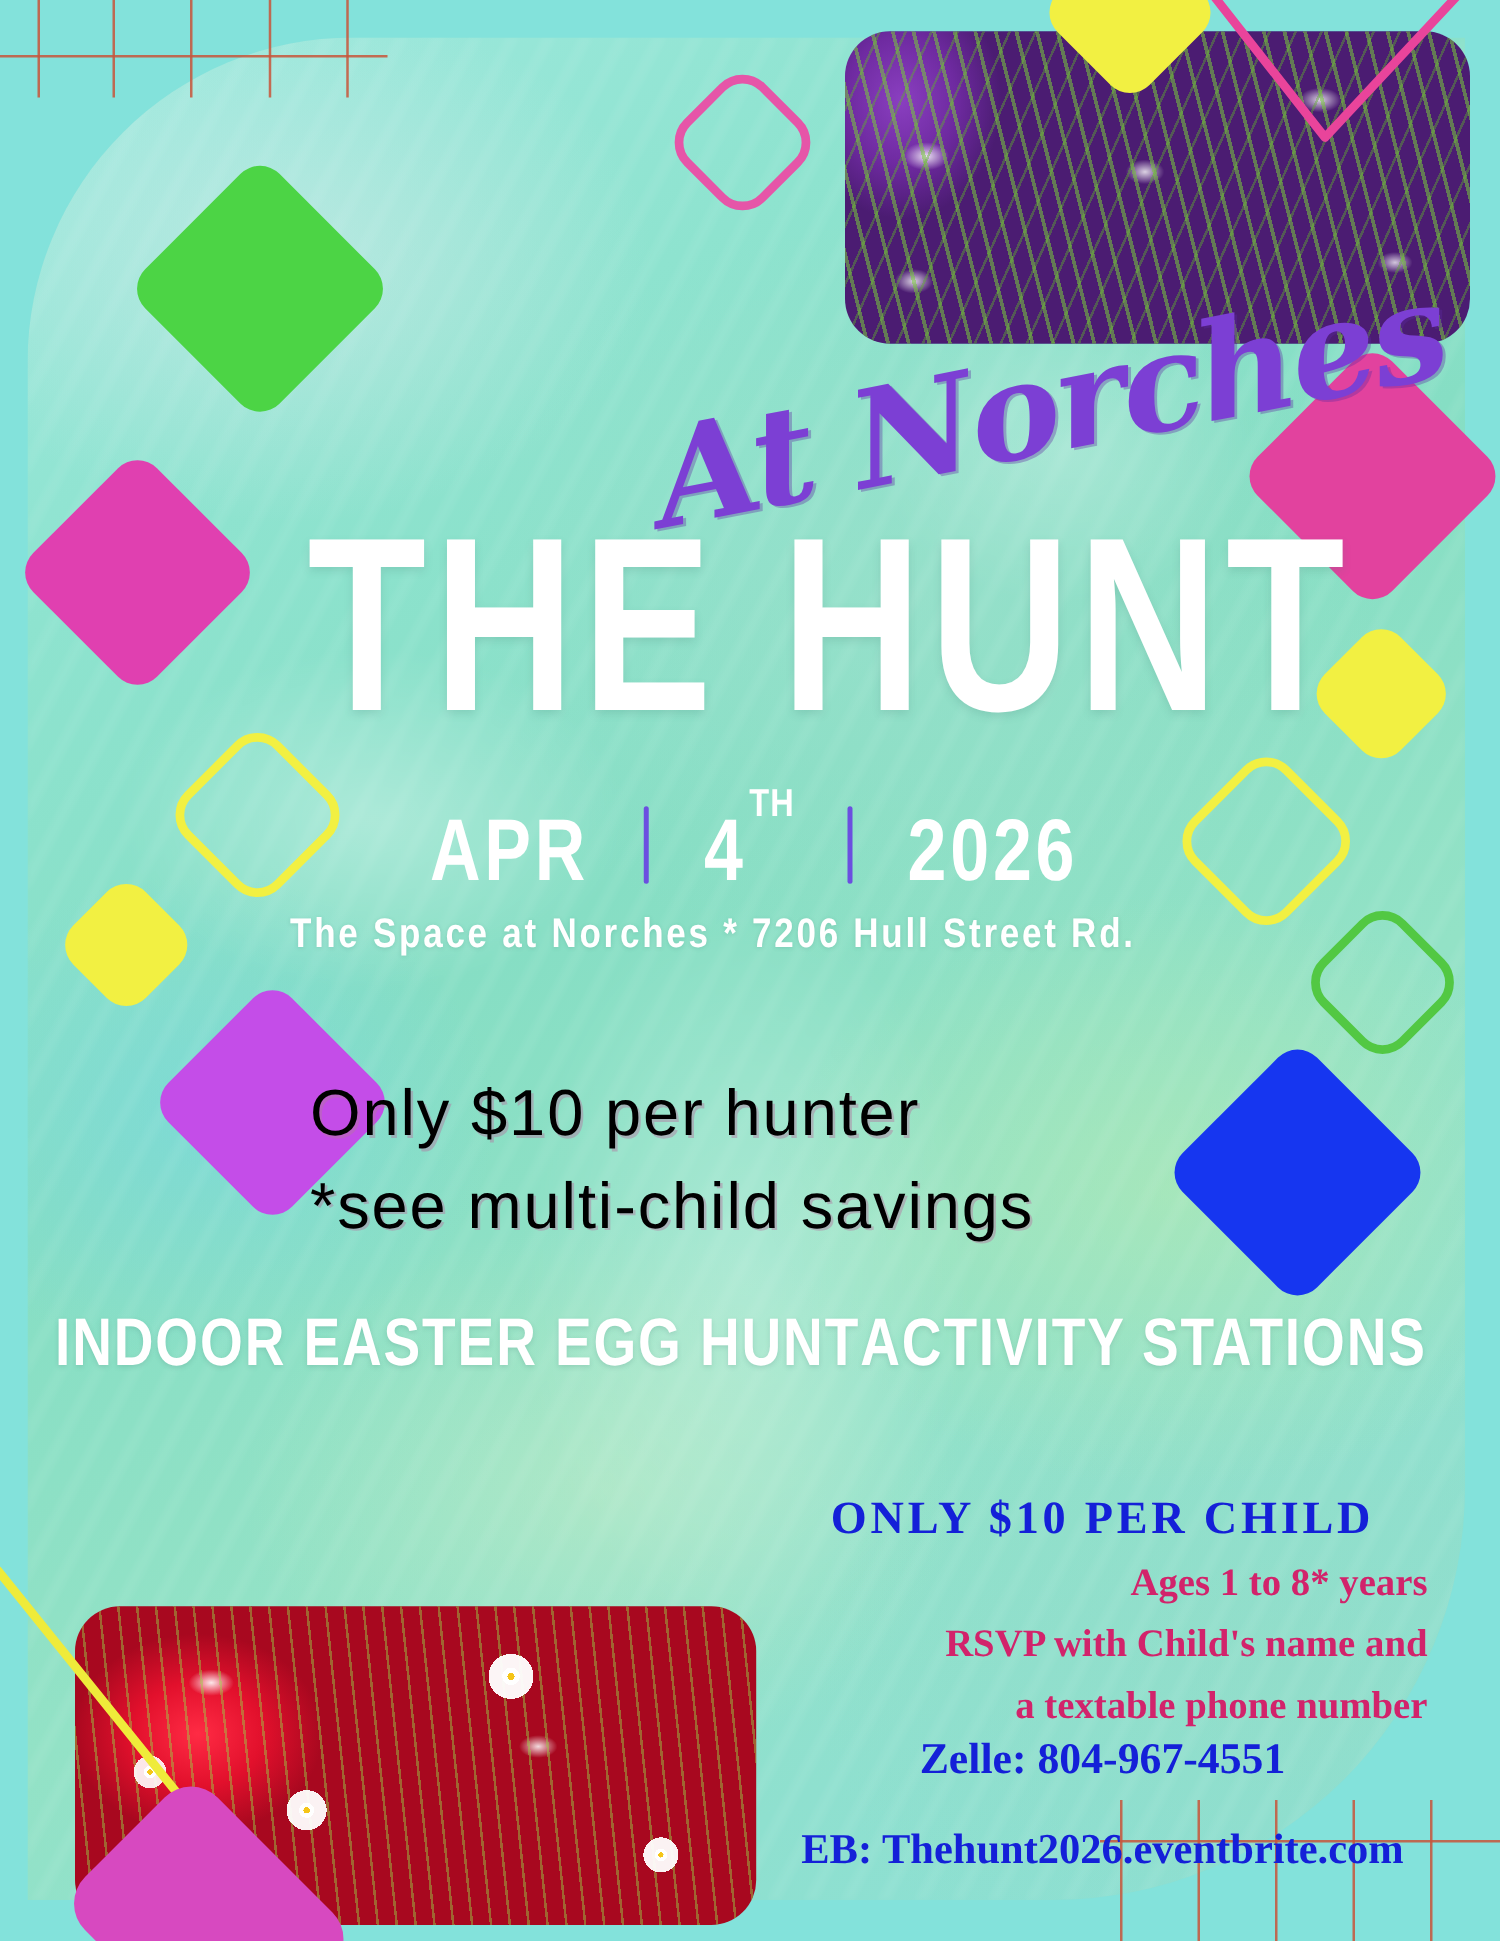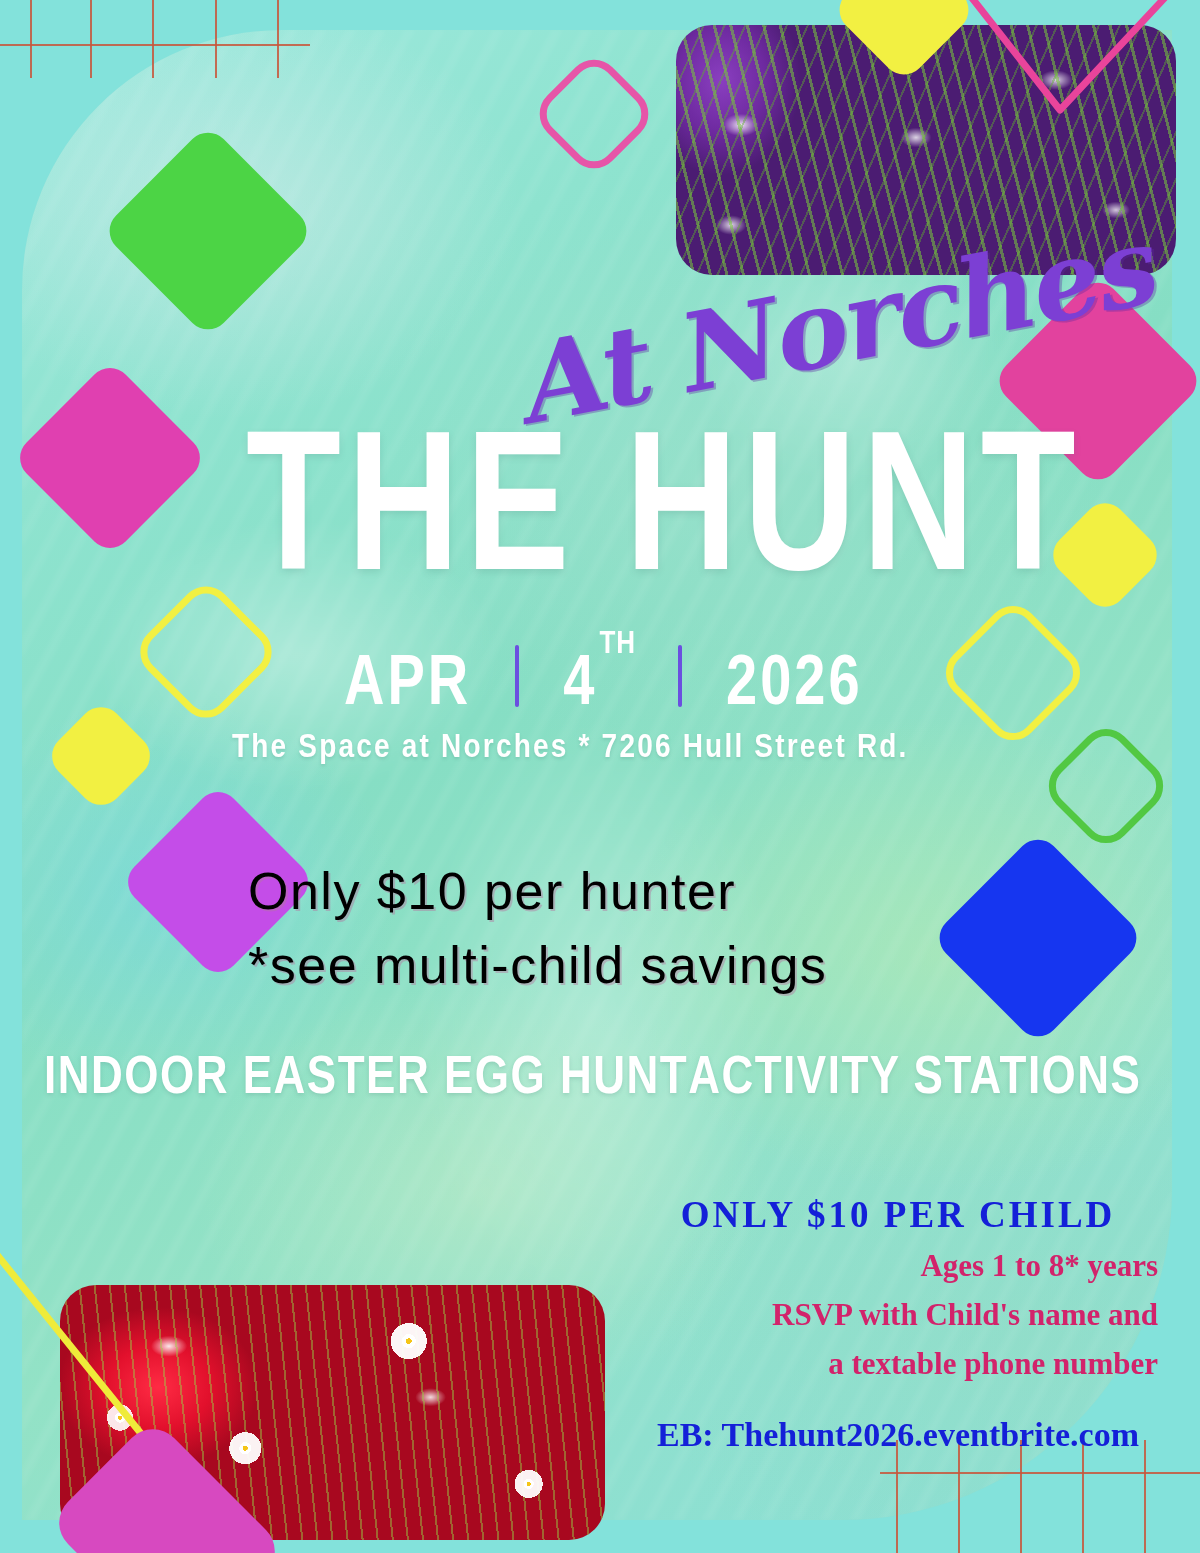--- a/index.html
+++ b/index.html
@@ -253,21 +253,21 @@
     text-shadow:0 1px 4px rgba(60,120,110,.2);
   }
   .feature-sep {
     width:5px; height:62px;
     background:#5B4FD8;
     border-radius:2px;
   }
 
   .contact-block {
     position:absolute;
-    right:42px; top:1192px;
+    right:58px; top:1192px;
     width:520px;
     text-align:center;
     font-family:"Liberation Serif", serif;
   }
   .contact-head {
     font-size:37px;
     font-weight:700;
     color:#1420D8;
     letter-spacing:3px;
     line-height:1.25;
@@ -376,16 +376,17 @@
     <div class="feature-text">INDOOR EASTER EGG HUNT</div>
     <div class="feature-sep"></div>
     <div class="feature-text">ACTIVITY STATIONS</div>
   </div>
 
   <div class="contact-block">
     <div class="contact-head">ONLY $10 PER CHILD</div>
     <div class="contact-sub">Ages 1 to 8* years</div>
     <div class="contact-sub">RSVP with Child's name and</div>
     <div class="contact-sub">a textable phone number</div>
+    <div class="contact-pay">Zelle: 804-967-4551</div>
     <div class="contact-pay wide">EB: Thehunt2026.eventbrite.com</div>
   </div>
 
 </div>
 
 </body></html>

